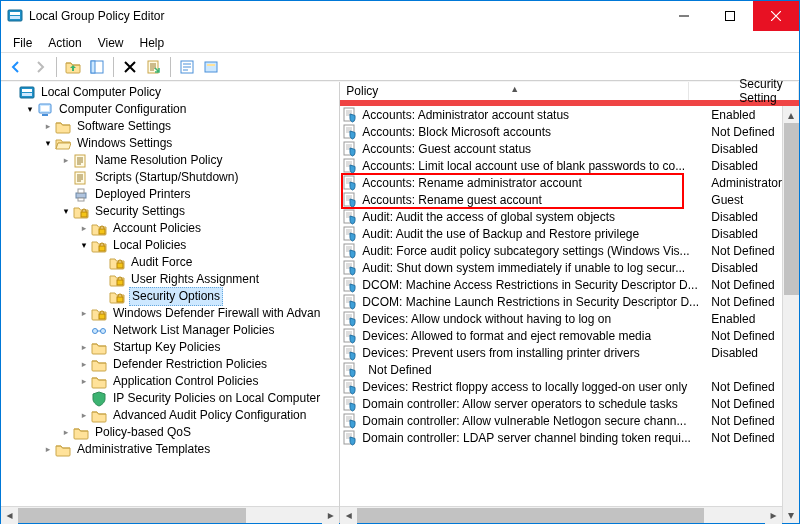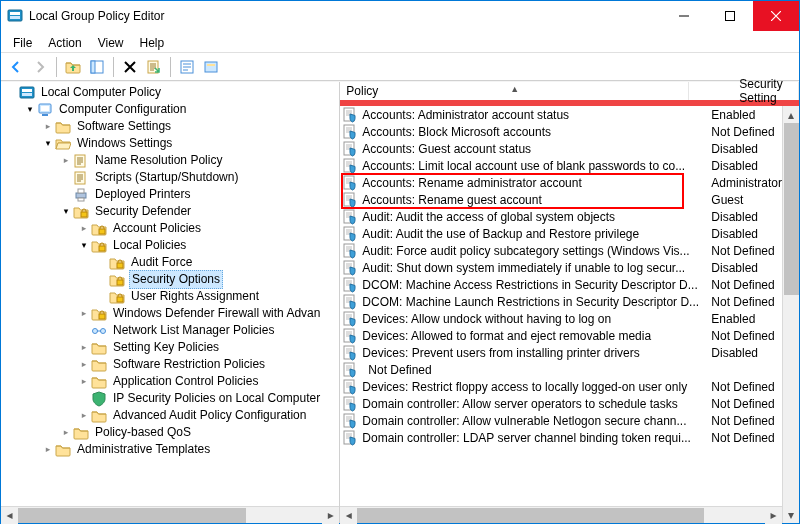--- a/index.html
+++ b/index.html
@@ -272,21 +272,21 @@
               <span class="nodelabel">Deployed Printers</span>
             </div>
             <div class="node">
               <span class="spacer" style="width:58px"></span>
               <span class="arrow open">▾</span>
               <span class="nicon">
                 <svg width="16" height="16">
                   <use href="#ic-folder-lock"></use>
                 </svg>
               </span>
-              <span class="nodelabel">Security Defender</span>
+              <span class="nodelabel">Security Settings</span>
             </div>
             <div class="node">
               <span class="spacer" style="width:76px"></span>
               <span class="arrow">▸</span>
               <span class="nicon">
                 <svg width="16" height="16">
                   <use href="#ic-folder-lock"></use>
                 </svg>
               </span>
               <span class="nodelabel">Account Policies</span>
@@ -312,71 +312,71 @@
               <span class="nodelabel">Audit Force</span>
             </div>
             <div class="node">
               <span class="spacer" style="width:94px"></span>
               <span class="arrow"></span>
               <span class="nicon">
                 <svg width="16" height="16">
                   <use href="#ic-folder-lock"></use>
                 </svg>
               </span>
+              <span class="nodelabel">User Rights Assignment</span>
+            </div>
+            <div class="node">
+              <span class="spacer" style="width:94px"></span>
+              <span class="arrow"></span>
+              <span class="nicon">
+                <svg width="16" height="16">
+                  <use href="#ic-folder-lock"></use>
+                </svg>
+              </span>
               <span class="nodelabel selected">Security Options</span>
             </div>
             <div class="node">
-              <span class="spacer" style="width:94px"></span>
-              <span class="arrow"></span>
+              <span class="spacer" style="width:76px"></span>
+              <span class="arrow">▸</span>
               <span class="nicon">
                 <svg width="16" height="16">
                   <use href="#ic-folder-lock"></use>
                 </svg>
               </span>
-              <span class="nodelabel">User Rights Assignment</span>
-            </div>
-            <div class="node">
-              <span class="spacer" style="width:76px"></span>
-              <span class="arrow">▸</span>
-              <span class="nicon">
-                <svg width="16" height="16">
-                  <use href="#ic-folder-lock"></use>
-                </svg>
-              </span>
               <span class="nodelabel">Windows Defender Firewall with Advan</span>
             </div>
             <div class="node">
               <span class="spacer" style="width:76px"></span>
               <span class="arrow"></span>
               <span class="nicon">
                 <svg width="16" height="16">
                   <use href="#ic-network"></use>
                 </svg>
               </span>
               <span class="nodelabel">Network List Manager Policies</span>
             </div>
             <div class="node">
               <span class="spacer" style="width:76px"></span>
               <span class="arrow">▸</span>
               <span class="nicon">
                 <svg width="16" height="16">
                   <use href="#ic-folder"></use>
                 </svg>
               </span>
-              <span class="nodelabel">Setting Key Policies</span>
+              <span class="nodelabel">Startup Key Policies</span>
             </div>
             <div class="node">
               <span class="spacer" style="width:76px"></span>
               <span class="arrow">▸</span>
               <span class="nicon">
                 <svg width="16" height="16">
                   <use href="#ic-folder"></use>
                 </svg>
               </span>
-              <span class="nodelabel">Software Restriction Policies</span>
+              <span class="nodelabel">Defender Restriction Policies</span>
             </div>
             <div class="node">
               <span class="spacer" style="width:76px"></span>
               <span class="arrow">▸</span>
               <span class="nicon">
                 <svg width="16" height="16">
                   <use href="#ic-folder"></use>
                 </svg>
               </span>
               <span class="nodelabel">Application Control Policies</span>

